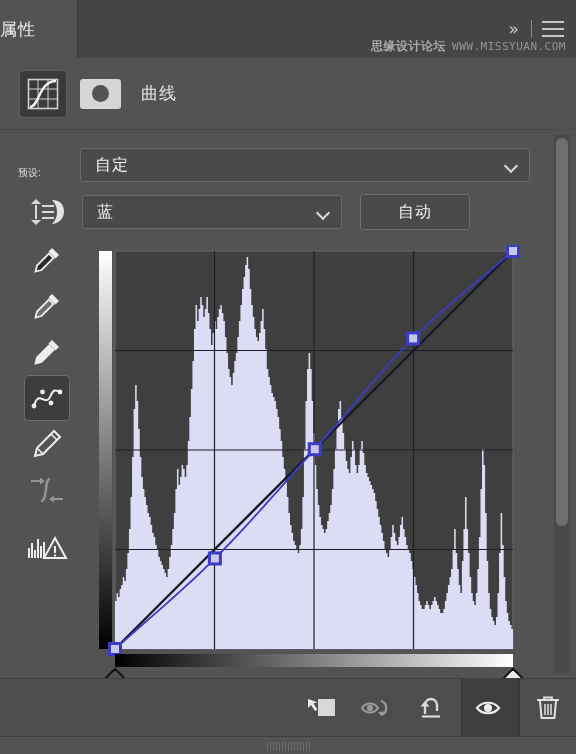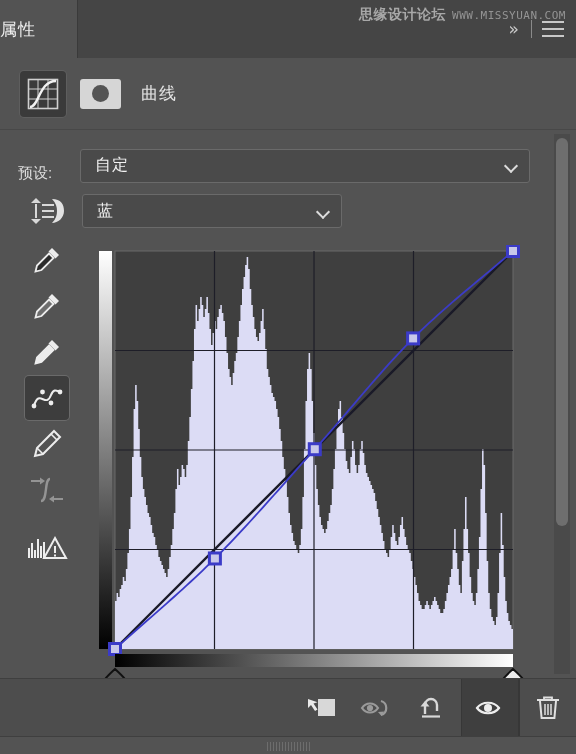--- a/index.html
+++ b/index.html
@@ -73,21 +73,21 @@
     right: 10px; top: 6px;
     display: flex;
     align-items: baseline;
     gap: 6px;
     font-size: 11px;
     color: #9d9d9d;
     letter-spacing: 0.5px;
     white-space: nowrap;
     pointer-events: none;
   }
-  .watermark .wm-cn { font-size: 14px; font-weight: bold; color: #a8a8a8; }
+  .watermark .wm-cn { font-size: 12px; font-weight: bold; color: #a8a8a8; margin-top: 32px; }
   .watermark .wm-url { font-size: 11px; color: #949494; letter-spacing: 0.5px;
                        font-family: "DejaVu Sans Mono", monospace; }
 
   
   .adj-header {
     position: absolute;
     left: 0; top: 58px;
     width: 576px; height: 72px;
     background: #535353;
     display: flex;
@@ -131,21 +131,21 @@
   }
 
   
   .preset-row {
     position: absolute;
     left: 18px; top: 18px;
     display: flex; align-items: center;
     width: 512px;
   }
   .preset-label {
-    font-size: 15px; color: #dcdcdc;
+    font-size: 10px; color: #dcdcdc;
     width: 62px;
     margin-top: 16px;
   }
   .select {
     background: #4a4a4a;
     border: 1px solid #6a6a6a;
     border-radius: 3px;
     height: 34px;
     display: flex; align-items: center;
     padding: 0 10px 0 14px;
@@ -346,20 +346,23 @@
         <path d="M9 8 l5 -5 l5 5 z" fill="#d8d8d8"></path>
         <path d="M9 24 l5 5 l5 -5 z" fill="#d8d8d8"></path>
         <line x1="14" y1="9" x2="14" y2="23" stroke="#d8d8d8" stroke-width="2"></line>
         <path d="M20 10 h12 M20 16 h12 M20 22 h12" stroke="#d8d8d8" stroke-width="2.2" fill="none"></path>
         <path d="M30 4 c9 0, 12 5, 12 12 c0 7, -6 12, -12 12 c4 -4, 5 -8, 5 -12 c0 -4, -1 -8, -5 -12 z" fill="#e2e2e2"></path>
       </svg>
     </span>
     <div class="select" id="channel-select">
       <span class="sel-text">蓝</span>
       <span class="chev-down"></span>
+    </div>
+    <div class="auto-btn">
+      <span>自动</span>
     </div>
   </div>
 
   <div class="toolcol">
 
     <div class="tool">
       <svg width="36" height="36" viewBox="0 0 36 36">
         <path d="M23 6 l7 7 -3.5 3.5 -7 -7z" fill="#ededed"></path>
         <path d="M20 11.5 l4.5 4.5 -12 12 -6 1.5 1.5 -6z" fill="#2b2b2b" stroke="#ededed" stroke-width="1.8"></path>
       </svg>

